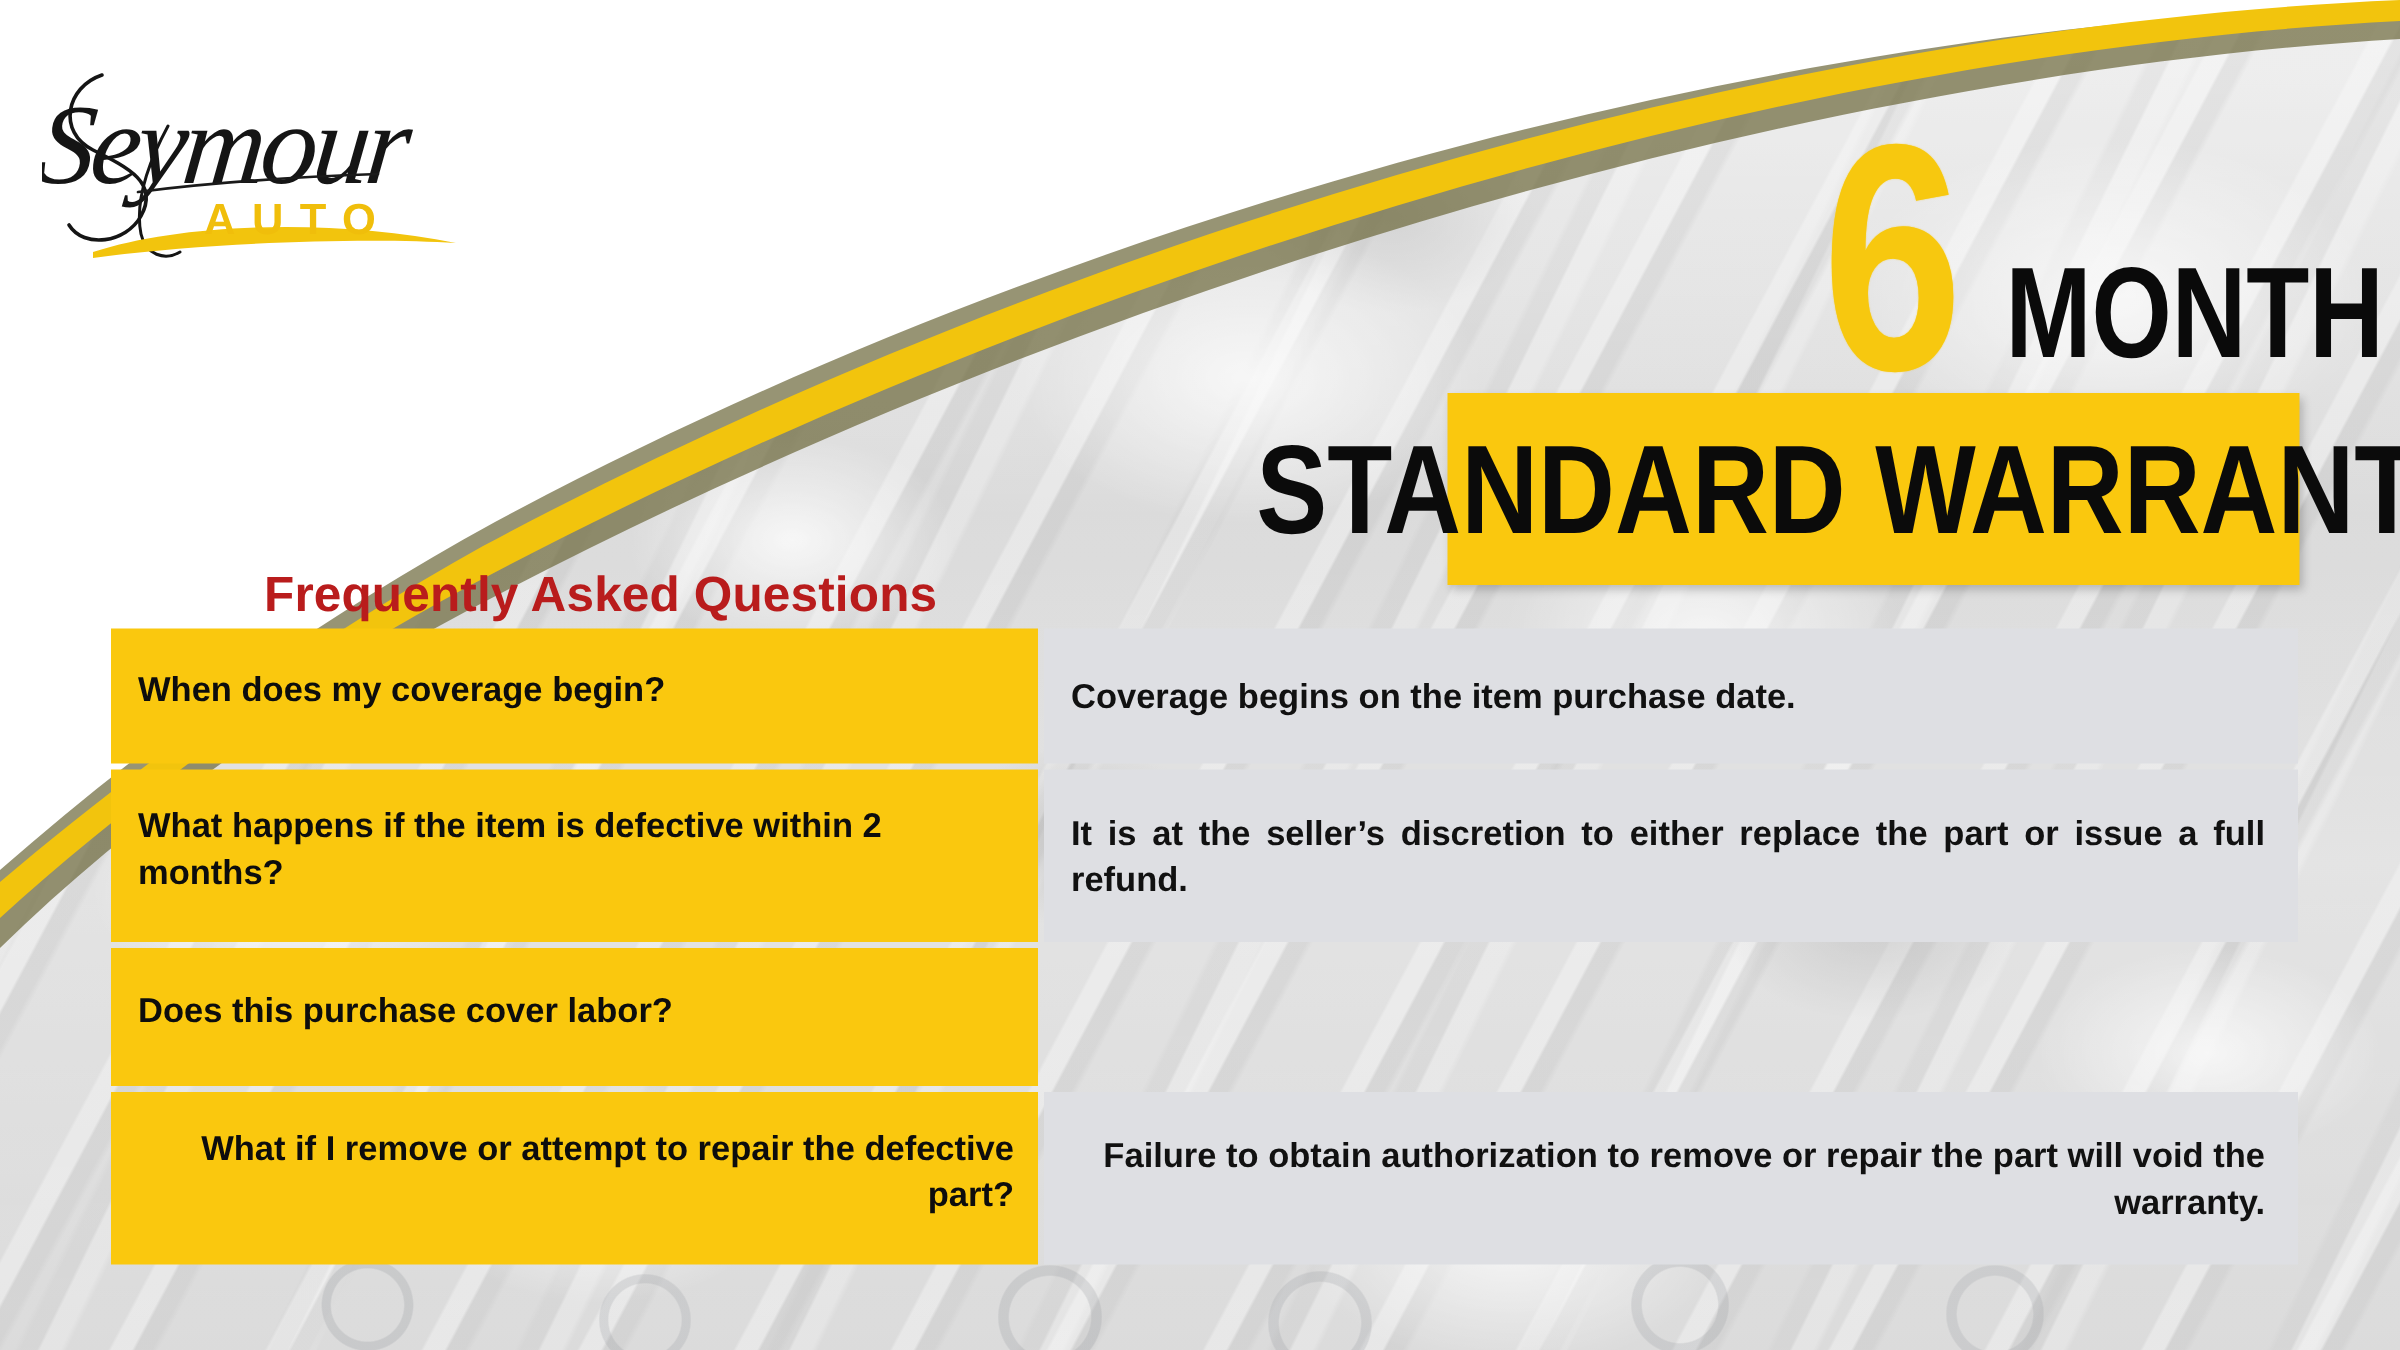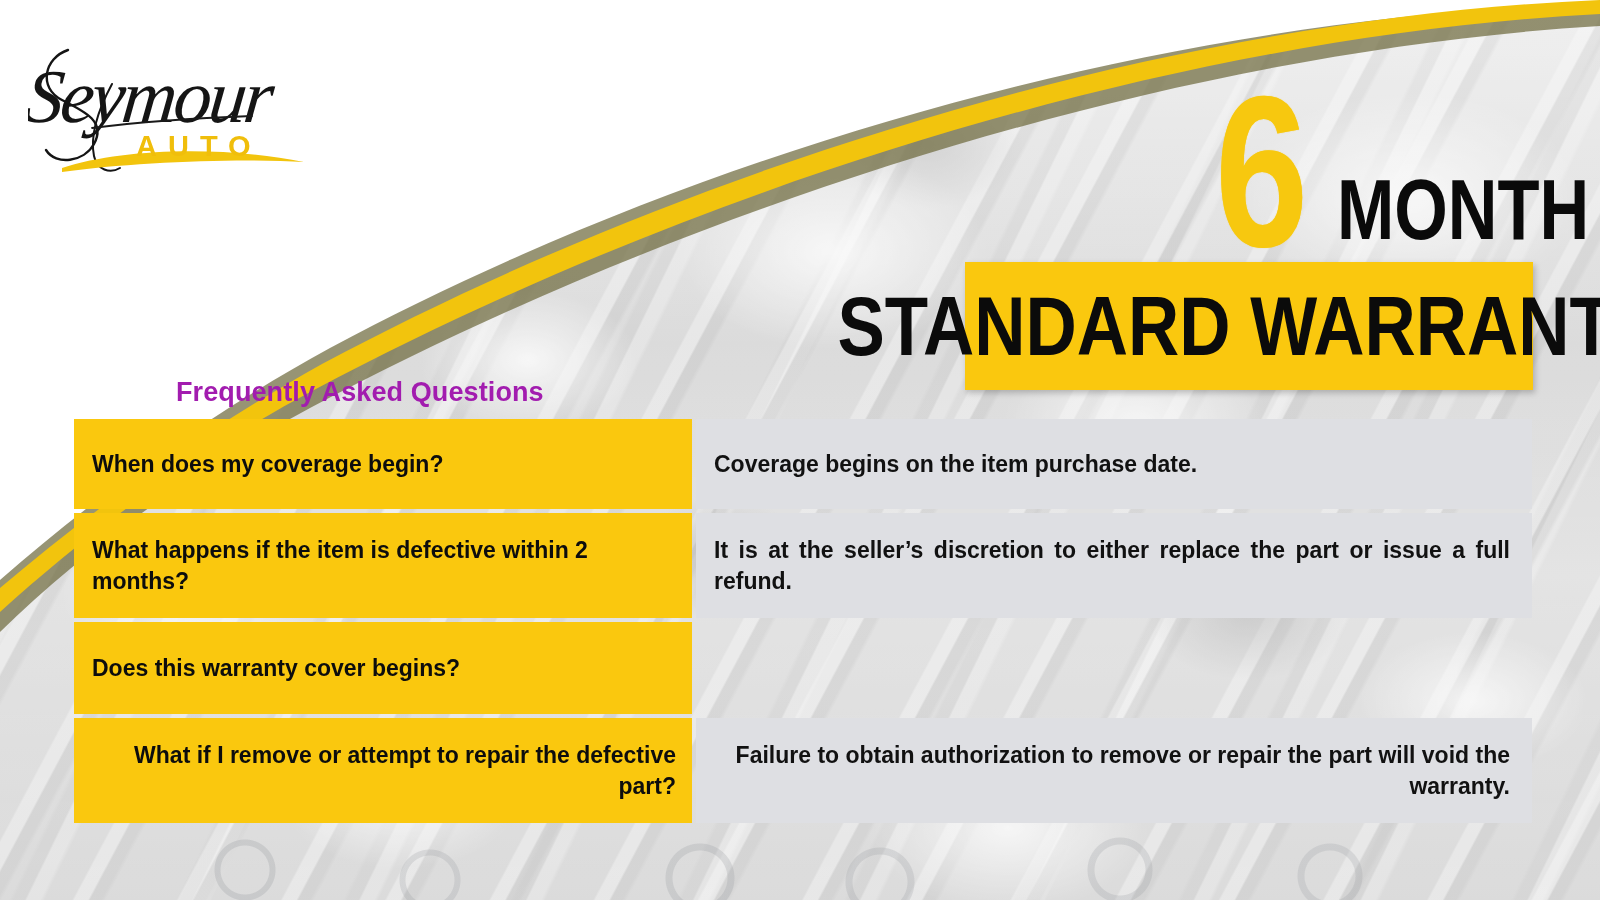--- a/index.html
+++ b/index.html
@@ -153,23 +153,23 @@
     letter-spacing: 0px;
     transform: scaleX(.845);
     white-space: nowrap;
   }
 
   
   .faq-heading {
     position: absolute;
     left: 176px;
     top: 377px;
-    font-size: 27px;
-    font-weight: bold;
-    color: #a21caf;
+    font-size: 33px;
+    font-weight: bold;
+    color: #b91c1c;
     letter-spacing: .1px;
   }
 
   
   .faq-table {
     position: absolute;
     left: 74px;
     top: 419px;
     width: 1458px;
     display: flex;
@@ -177,21 +177,21 @@
     gap: 4px;
   }
   .faq-row {
     display: flex;
     gap: 4px;
   }
   .faq-question {
     width: 618px;
     flex: 0 0 618px;
     background: #FAC80E;
-    padding: 22px 16px 22px 18px;
+    padding: 22px 16px 32px 18px;
     box-sizing: border-box;
     font-size: 23px;
     font-weight: bold;
     color: #0d0d0d;
     line-height: 1.33;
     display: flex;
     align-items: center;
   }
   .faq-answer {
     flex: 1 1 auto;
@@ -267,21 +267,21 @@
       <div class="faq-question">When does my coverage begin?</div>
       <div class="faq-answer">Coverage begins on the item purchase date.</div>
     </div>
 
     <div class="faq-row r2">
       <div class="faq-question">What happens if the item is defective within 2 months?</div>
       <div class="faq-answer">It is at the seller’s discretion to either replace the part or issue a full refund.</div>
     </div>
 
     <div class="faq-row r3">
-      <div class="faq-question">Does this warranty cover begins?</div>
+      <div class="faq-question">Does this purchase cover labor?</div>
     </div>
 
     <div class="faq-row r4">
       <div class="faq-question">What if I remove or attempt to repair the defective part?</div>
       <div class="faq-answer">Failure to obtain authorization to remove or repair the part will void the warranty.</div>
     </div>
 
   </div>
 
 </div>

